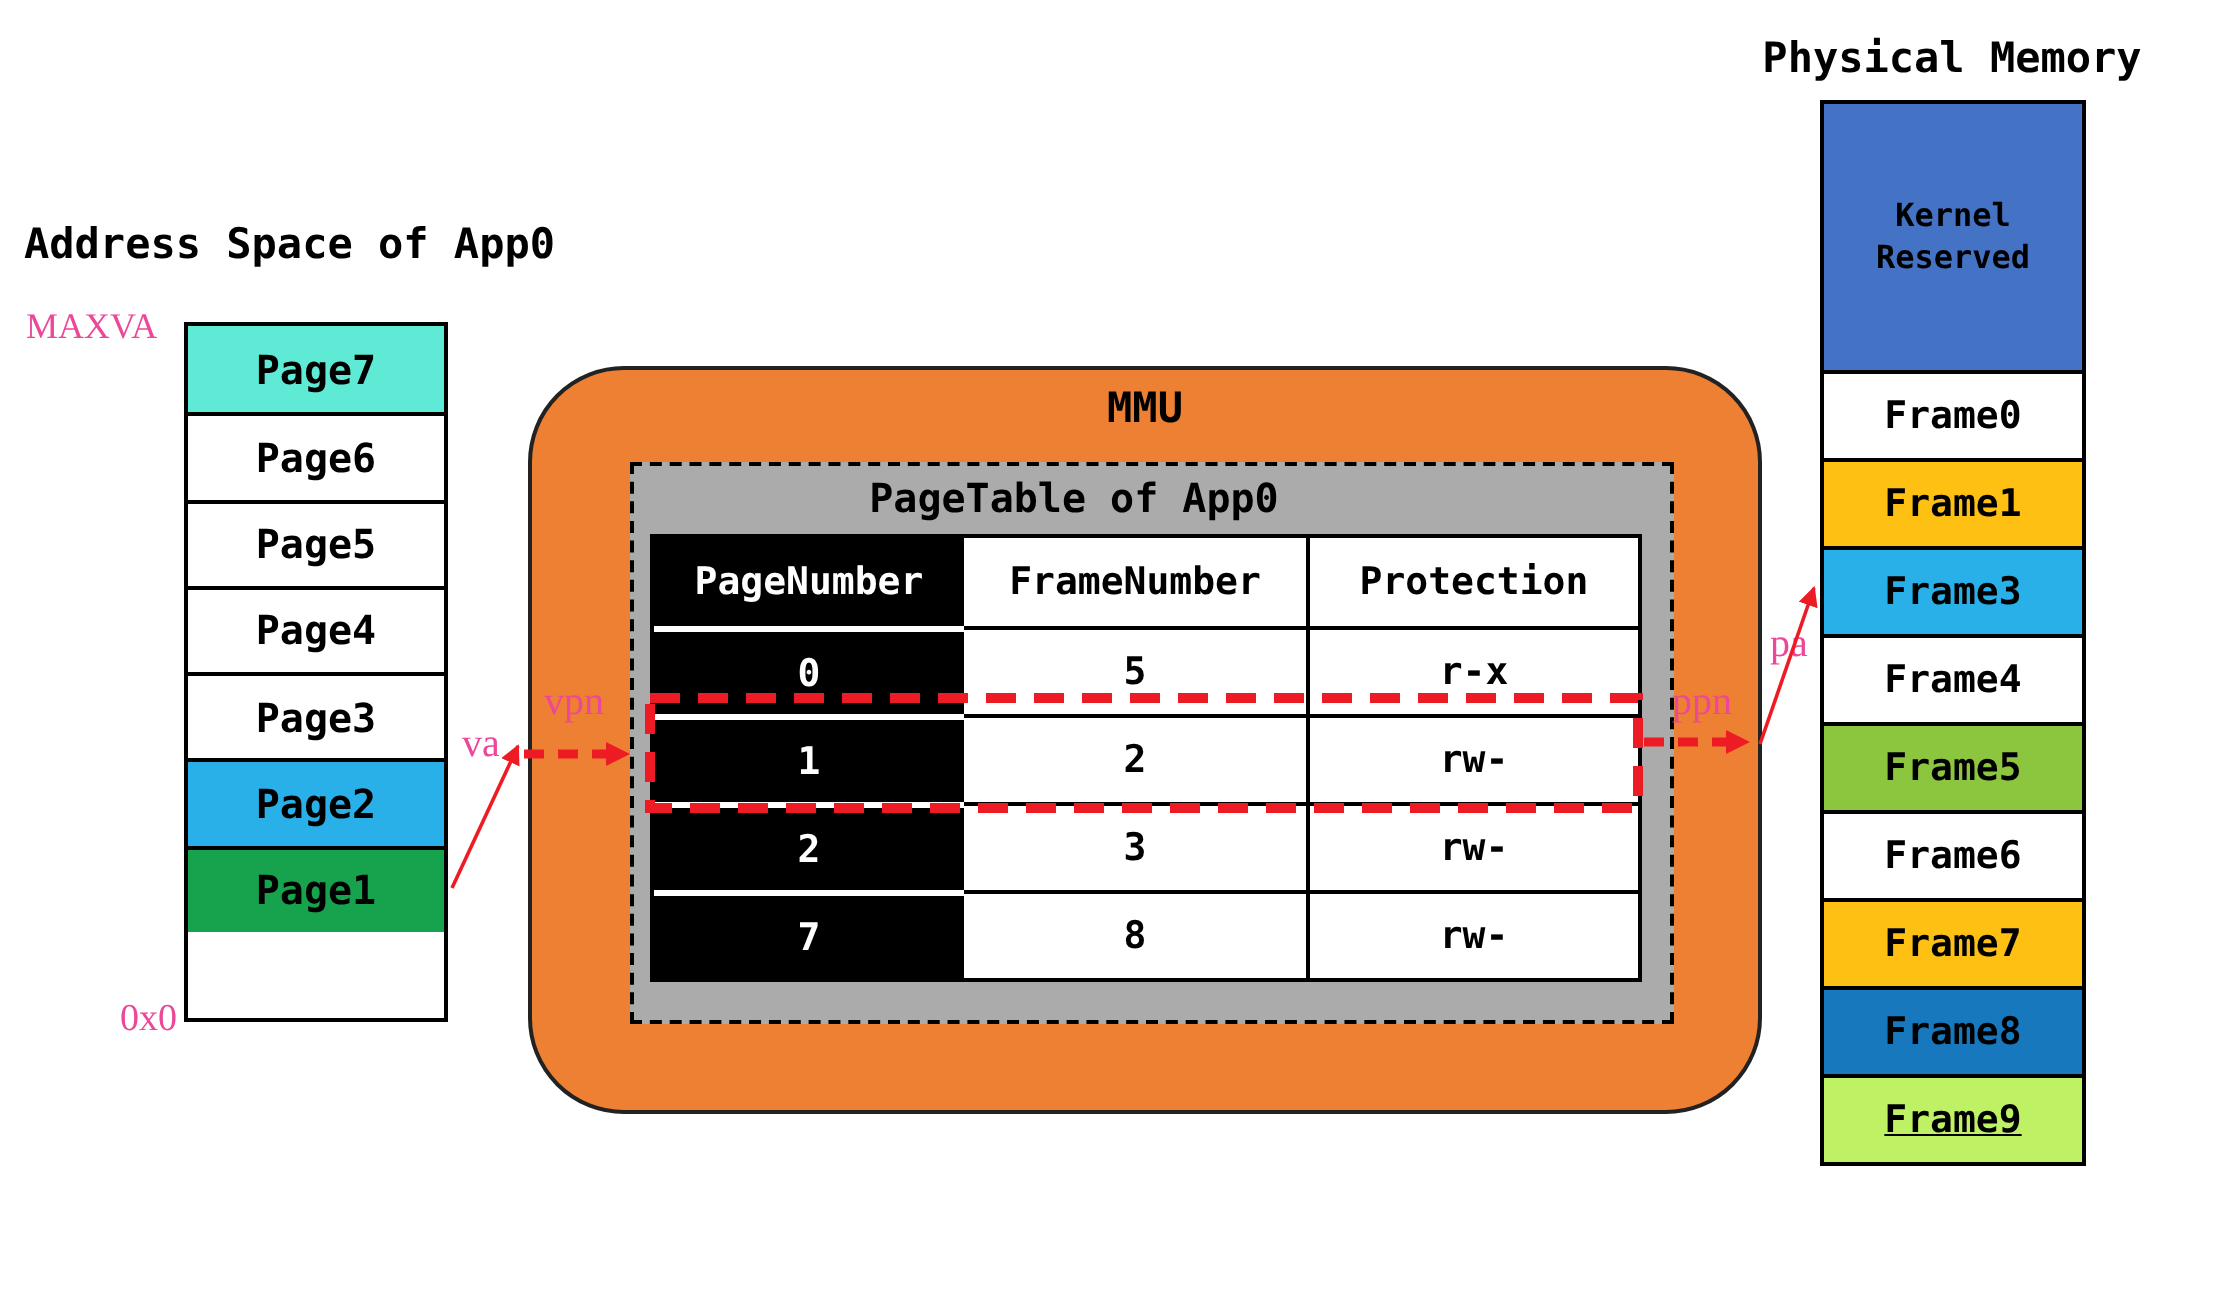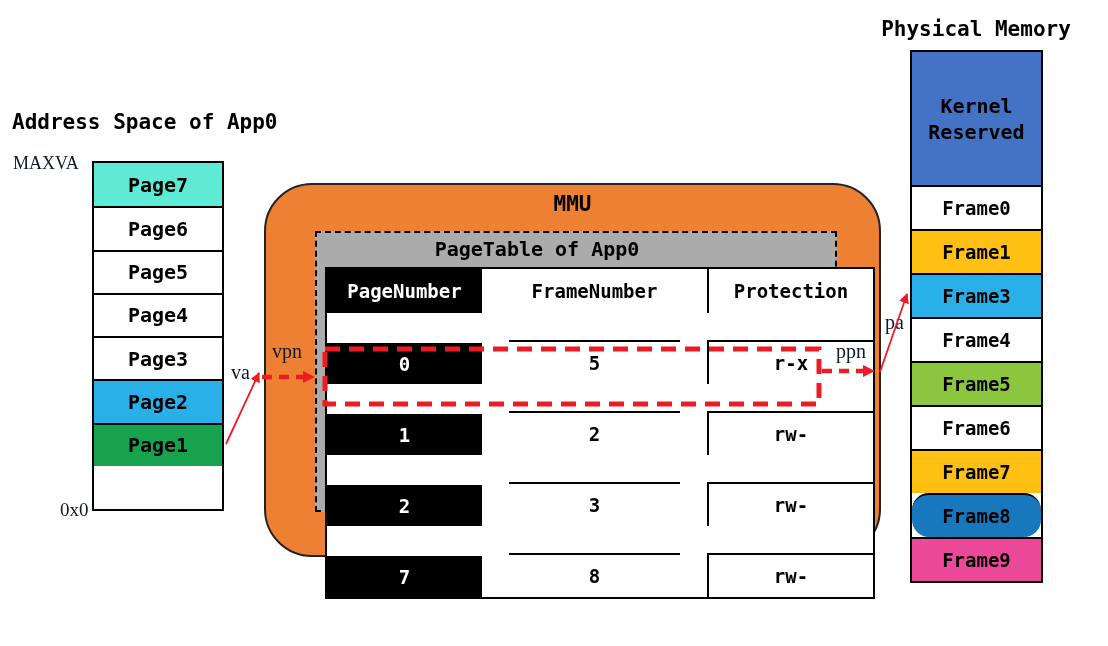--- a/index.html
+++ b/index.html
@@ -14,21 +14,21 @@
   .mono-title{
     font-weight:bold;
     font-size:21px;
     color:#000;
     letter-spacing:0px;
     white-space:nowrap;
   }
   .serif-label{
     font-family:"Liberation Serif","DejaVu Serif",serif;
     font-size:20px;
-    color:#0f172a;
+    color:#ec4899;
     white-space:nowrap;
   }
 
   
   #page-column{
     left:92px;top:161px;width:132px;height:350px;
     border:2px solid #000;
     display:grid;
     grid-template-rows:repeat(8,1fr);
     box-sizing:border-box;
@@ -66,21 +66,20 @@
 
   
   #ptable{
     left:325px;top:267px;
     display:grid;
     grid-template-columns:155px 171px 166px;
     grid-auto-rows:44px;
     border:2px solid #000;
     background:#fff;
     box-sizing:content-box;
-    gap:27px;
   }
   .pt-cell{
     display:flex;align-items:center;justify-content:center;
     font-weight:bold;font-size:19px;
     box-sizing:border-box;
   }
   .pt-dark{background:#000;color:#fff;}
   .pt-light{background:#fff;color:#000;}
   .pt-light.bt{border-top:2px solid #000;}
   .pt-dark.bt{border-top:3px solid #fff;}
@@ -97,21 +96,21 @@
     height:44px;
     display:flex;align-items:center;justify-content:center;
     font-weight:bold;font-size:19px;color:#000;
     border-top:2px solid #000;
     box-sizing:border-box;
   }
   #kernel-cell{
     height:133px;
     display:flex;align-items:center;justify-content:center;
     text-align:center;
-    font-weight:bold;font-size:20px;color:#000;
+    font-weight:bold;font-size:16px;color:#000;
     border-top:none;
     box-sizing:border-box;
     line-height:1.3;
     padding:0 14px;
   }
 
   
   #overlay{
     position:absolute;left:0;top:0;width:1108px;height:646px;
     pointer-events:none;
@@ -176,22 +175,22 @@
 
   <div class="abs" id="phys-column">
     <div id="kernel-cell" style="background-color: rgb(68, 114, 196);">Kernel Reserved</div>
     <div class="frame-cell" style="background-color: rgb(255, 255, 255);">Frame0</div>
     <div class="frame-cell" style="background-color: rgb(253, 192, 19);">Frame1</div>
     <div class="frame-cell" style="background-color: rgb(41, 176, 232);">Frame3</div>
     <div class="frame-cell" style="background-color: rgb(255, 255, 255);">Frame4</div>
     <div class="frame-cell" style="background-color: rgb(140, 198, 63);">Frame5</div>
     <div class="frame-cell" style="background-color: rgb(255, 255, 255);">Frame6</div>
     <div class="frame-cell" style="background-color: rgb(253, 192, 19);">Frame7</div>
-    <div class="frame-cell" style="background-color: rgb(24, 120, 190); border-radius: 17px;">Frame8</div>
-    <div class="frame-cell" style="background-color: #ec4899;">Frame9</div>
+    <div class="frame-cell" style="background-color: rgb(24, 120, 190);">Frame8</div>
+    <div class="frame-cell" style="background-color: #bef264; text-decoration: underline;">Frame9</div>
   </div>
 
   <svg id="overlay" viewBox="0 0 1108 646" xmlns="http://www.w3.org/2000/svg">
     <defs>
       <marker id="arrow-small" markerUnits="userSpaceOnUse" markerWidth="12" markerHeight="12" refX="9" refY="5" orient="auto">
         <path d="M0,0 L10,5 L0,10 z" fill="var(--red,#ed1c24)"></path>
       </marker>
       <marker id="arrow-big" markerUnits="userSpaceOnUse" markerWidth="14" markerHeight="14" refX="10" refY="6" orient="auto">
         <path d="M0,0 L12,6 L0,12 z" fill="var(--red,#ed1c24)"></path>
       </marker>

